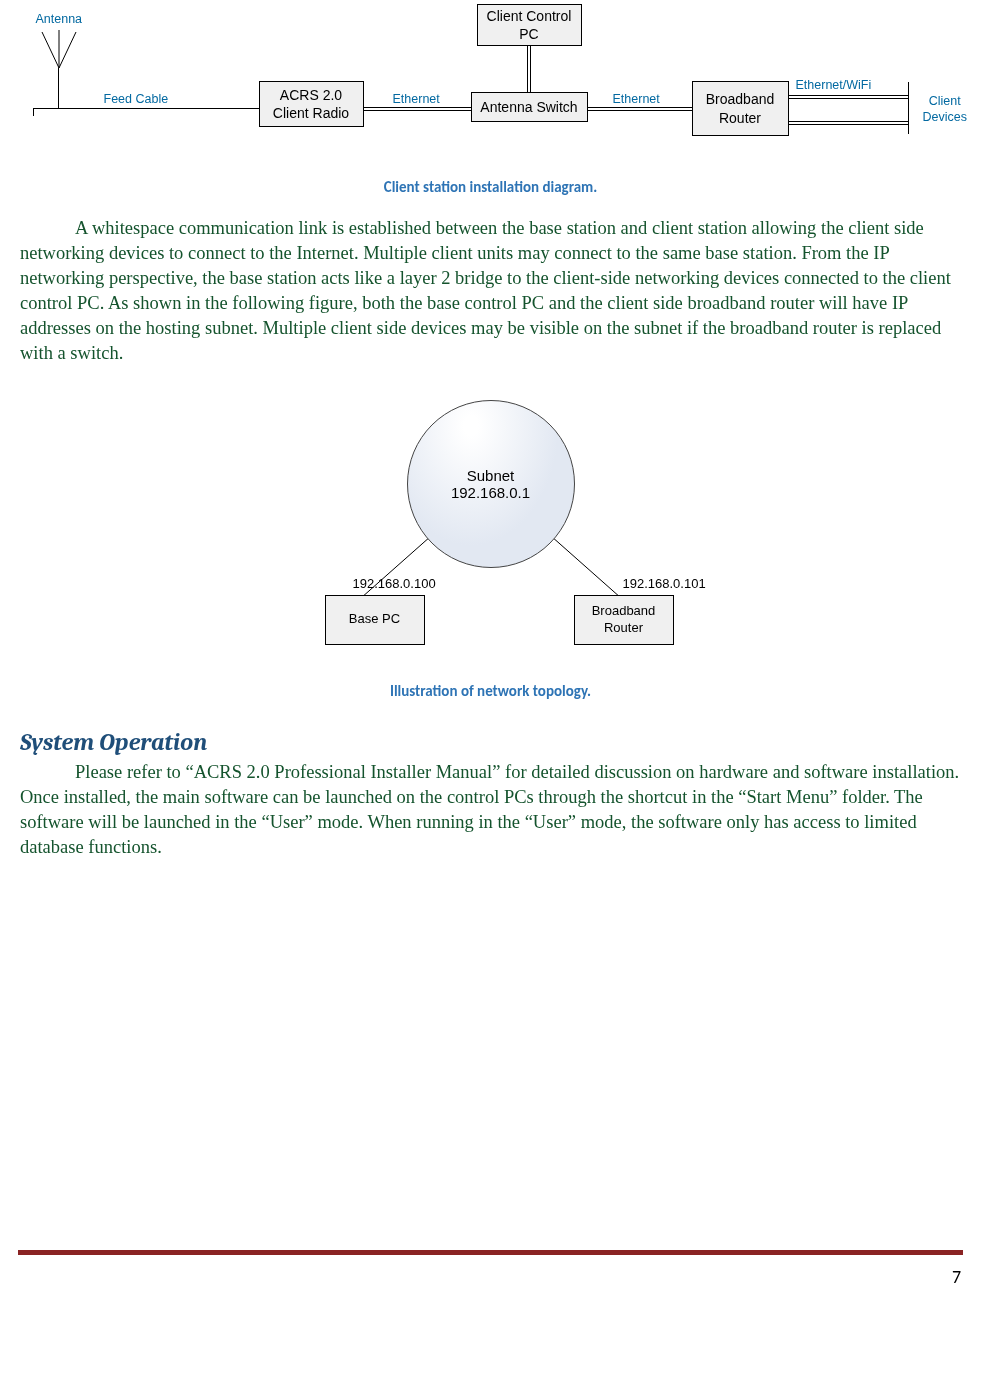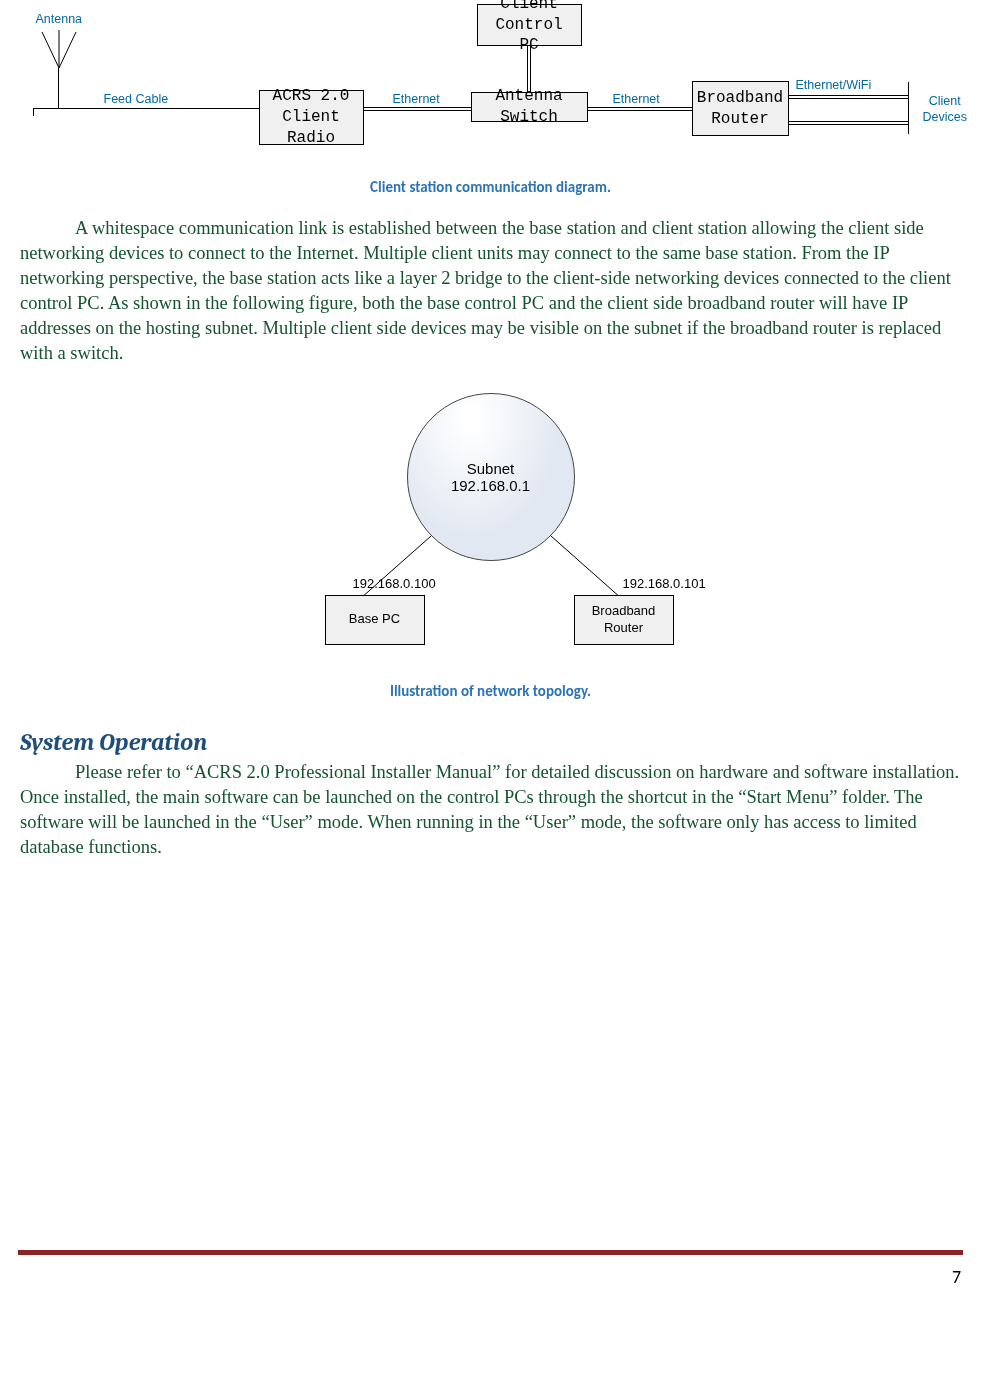--- a/index.html
+++ b/index.html
@@ -2,21 +2,21 @@
 <html><head>
   <meta charset="utf-8">
   <style>
     * { box-sizing: border-box; margin: 0; padding: 0; }
     body { font-family: Calibri, Arial, sans-serif; background: #fff; width: 981px; position: relative; }
     
     .page { padding: 0 10px 0 10px; }
     
     .diagram1 { position: relative; width: 960px; height: 160px; margin: 0 auto 18px; }
     .diagram1 .label { position: absolute; font-size: 12.5px; color: #0369a1; font-family: Arial, sans-serif; text-align: center; }
-    .diagram1 .box { position: absolute; background: #f0f0f0; border: 1px solid #000; display: flex; align-items: center; justify-content: center; font-size: 16px; font-family: Liberation Mono, monospace; color: #000; line-height: 1.3; text-align: center; }
+    .diagram1 .box { position: absolute; background: #f0f0f0; border: 1px solid #000; display: flex; align-items: center; justify-content: center; font-size: 14px; font-family: Liberation Sans, sans-serif; color: #000; line-height: 1.3; text-align: center; }
     .diagram1 .line { position: absolute; background: #000; }
     .diagram1 .dbl-h { position: absolute; border-top: 1px solid #000; border-bottom: 1px solid #000; height: 4px; }
     .diagram1 .dbl-v { position: absolute; border-left: 1px solid #000; border-right: 1px solid #000; width: 4px; }
     
     .caption { color: #2e74b5; font-size: 15px; font-weight: bold; text-align: center; margin: 10px 0 20px; font-family: Calibri, Arial, sans-serif; }
     
     .body-text { font-size: 18.5px; line-height: 1.35; margin: 0 10px 22px; text-indent: 55px; font-family: Liberation Serif, serif; color: #14532d; }
     
     .diagram2 { position: relative; width: 400px; height: 280px; margin: 6px auto 0; }
     .diagram2 .circle { position: absolute; border-radius: 50%; border: 1px solid #444; background: radial-gradient(ellipse at 38% 15%, #fff 5%, #e2e8f2 60%); display: flex; flex-direction: column; align-items: center; justify-content: center; font-size: 15px; font-family: Arial, sans-serif; }
@@ -43,21 +43,21 @@
     <svg style="position:absolute; left:23px; top:30px;" width="50" height="38">
       <line x1="25" y1="38" x2="8" y2="2" stroke="#000" stroke-width="1"></line>
       <line x1="25" y1="38" x2="25" y2="0" stroke="#000" stroke-width="1"></line>
       <line x1="25" y1="38" x2="42" y2="2" stroke="#000" stroke-width="1"></line>
     </svg>
     <div class="line" style="left:47px; top:68px; width:1px; height:40px;"></div>
     <div class="line" style="left:22px; top:108px; width:226px; height:1px;"></div>
     <div class="line" style="left:22px; top:108px; width:1px; height:8px;"></div>
     <div class="label" style="left:93px; top:92px;">Feed Cable</div>
 
-    <div class="box" style="left:248px; top:90px; width:105px; height:55px; white-space:pre-line;">ACRS 2.0
+    <div class="box" style="left:248px; top:81px; width:105px; height:46px; white-space:pre-line;">ACRS 2.0
 Client Radio</div>
 
     <div class="dbl-h" style="left:353px; top:107px; width:107px;"></div>
     <div class="label" style="left:382px; top:92px;">Ethernet</div>
 
     <div class="box" style="left:460px; top:92px; width:117px; height:30px;">Antenna Switch</div>
 
     <div class="box" style="left:466px; top:4px; width:105px; height:42px; white-space:pre-line;">Client Control
 PC</div>
     <div class="dbl-v" style="left:516px; top:46px; height:46px;"></div>
@@ -70,30 +70,30 @@
 
     <div class="label" style="left:785px; top:78px;">Ethernet/WiFi</div>
     <div class="dbl-h" style="left:778px; top:95px; width:120px;"></div>
     <div class="dbl-h" style="left:778px; top:121px; width:120px;"></div>
     <div class="line" style="left:897px; top:82px; width:1px; height:52px;"></div>
 
     <div class="label" style="left:912px; top:93px; line-height:1.3; white-space:pre-line;">Client
 Devices</div>
   </div>
 
-  <div class="caption">Client station communication diagram.</div>
+  <div class="caption">Client station installation diagram.</div>
 
   <p class="body-text">A whitespace communication link is established between the base station and client station allowing the client side networking devices to connect to the Internet. Multiple client units may connect to the same base station. From the IP networking perspective, the base station acts like a layer 2 bridge to the client-side networking devices connected to the client control PC. As shown in the following figure, both the base control PC and the client side broadband router will have IP addresses on the hosting subnet. Multiple client side devices may be visible on the subnet if the broadband router is replaced with a switch.</p>
 
   <div class="diagram2">
     <svg width="400" height="280">
       <line x1="140" y1="148" x2="70" y2="210" stroke="#000" stroke-width="1"></line>
       <line x1="260" y1="148" x2="330" y2="210" stroke="#000" stroke-width="1"></line>
     </svg>
-    <div class="circle" style="left:116px; top:5px; width:168px; height:168px;text-align:center;">
+    <div class="circle" style="left:116px; top:12px; width:168px; height:168px;text-align:center;">
       <div>Subnet</div>
       <div>192.168.0.1</div>
     </div>
     <div class="label" style="left:22px; top:188px;">192.168.0.100</div>
     <div class="box" style="left:34px; top:207px; width:100px; height:50px;">Base PC</div>
     <div class="label" style="left:292px; top:188px;">192.168.0.101</div>
     <div class="box" style="left:283px; top:207px; width:100px; height:50px; white-space:pre-line;">Broadband
 Router</div>
   </div>
 

